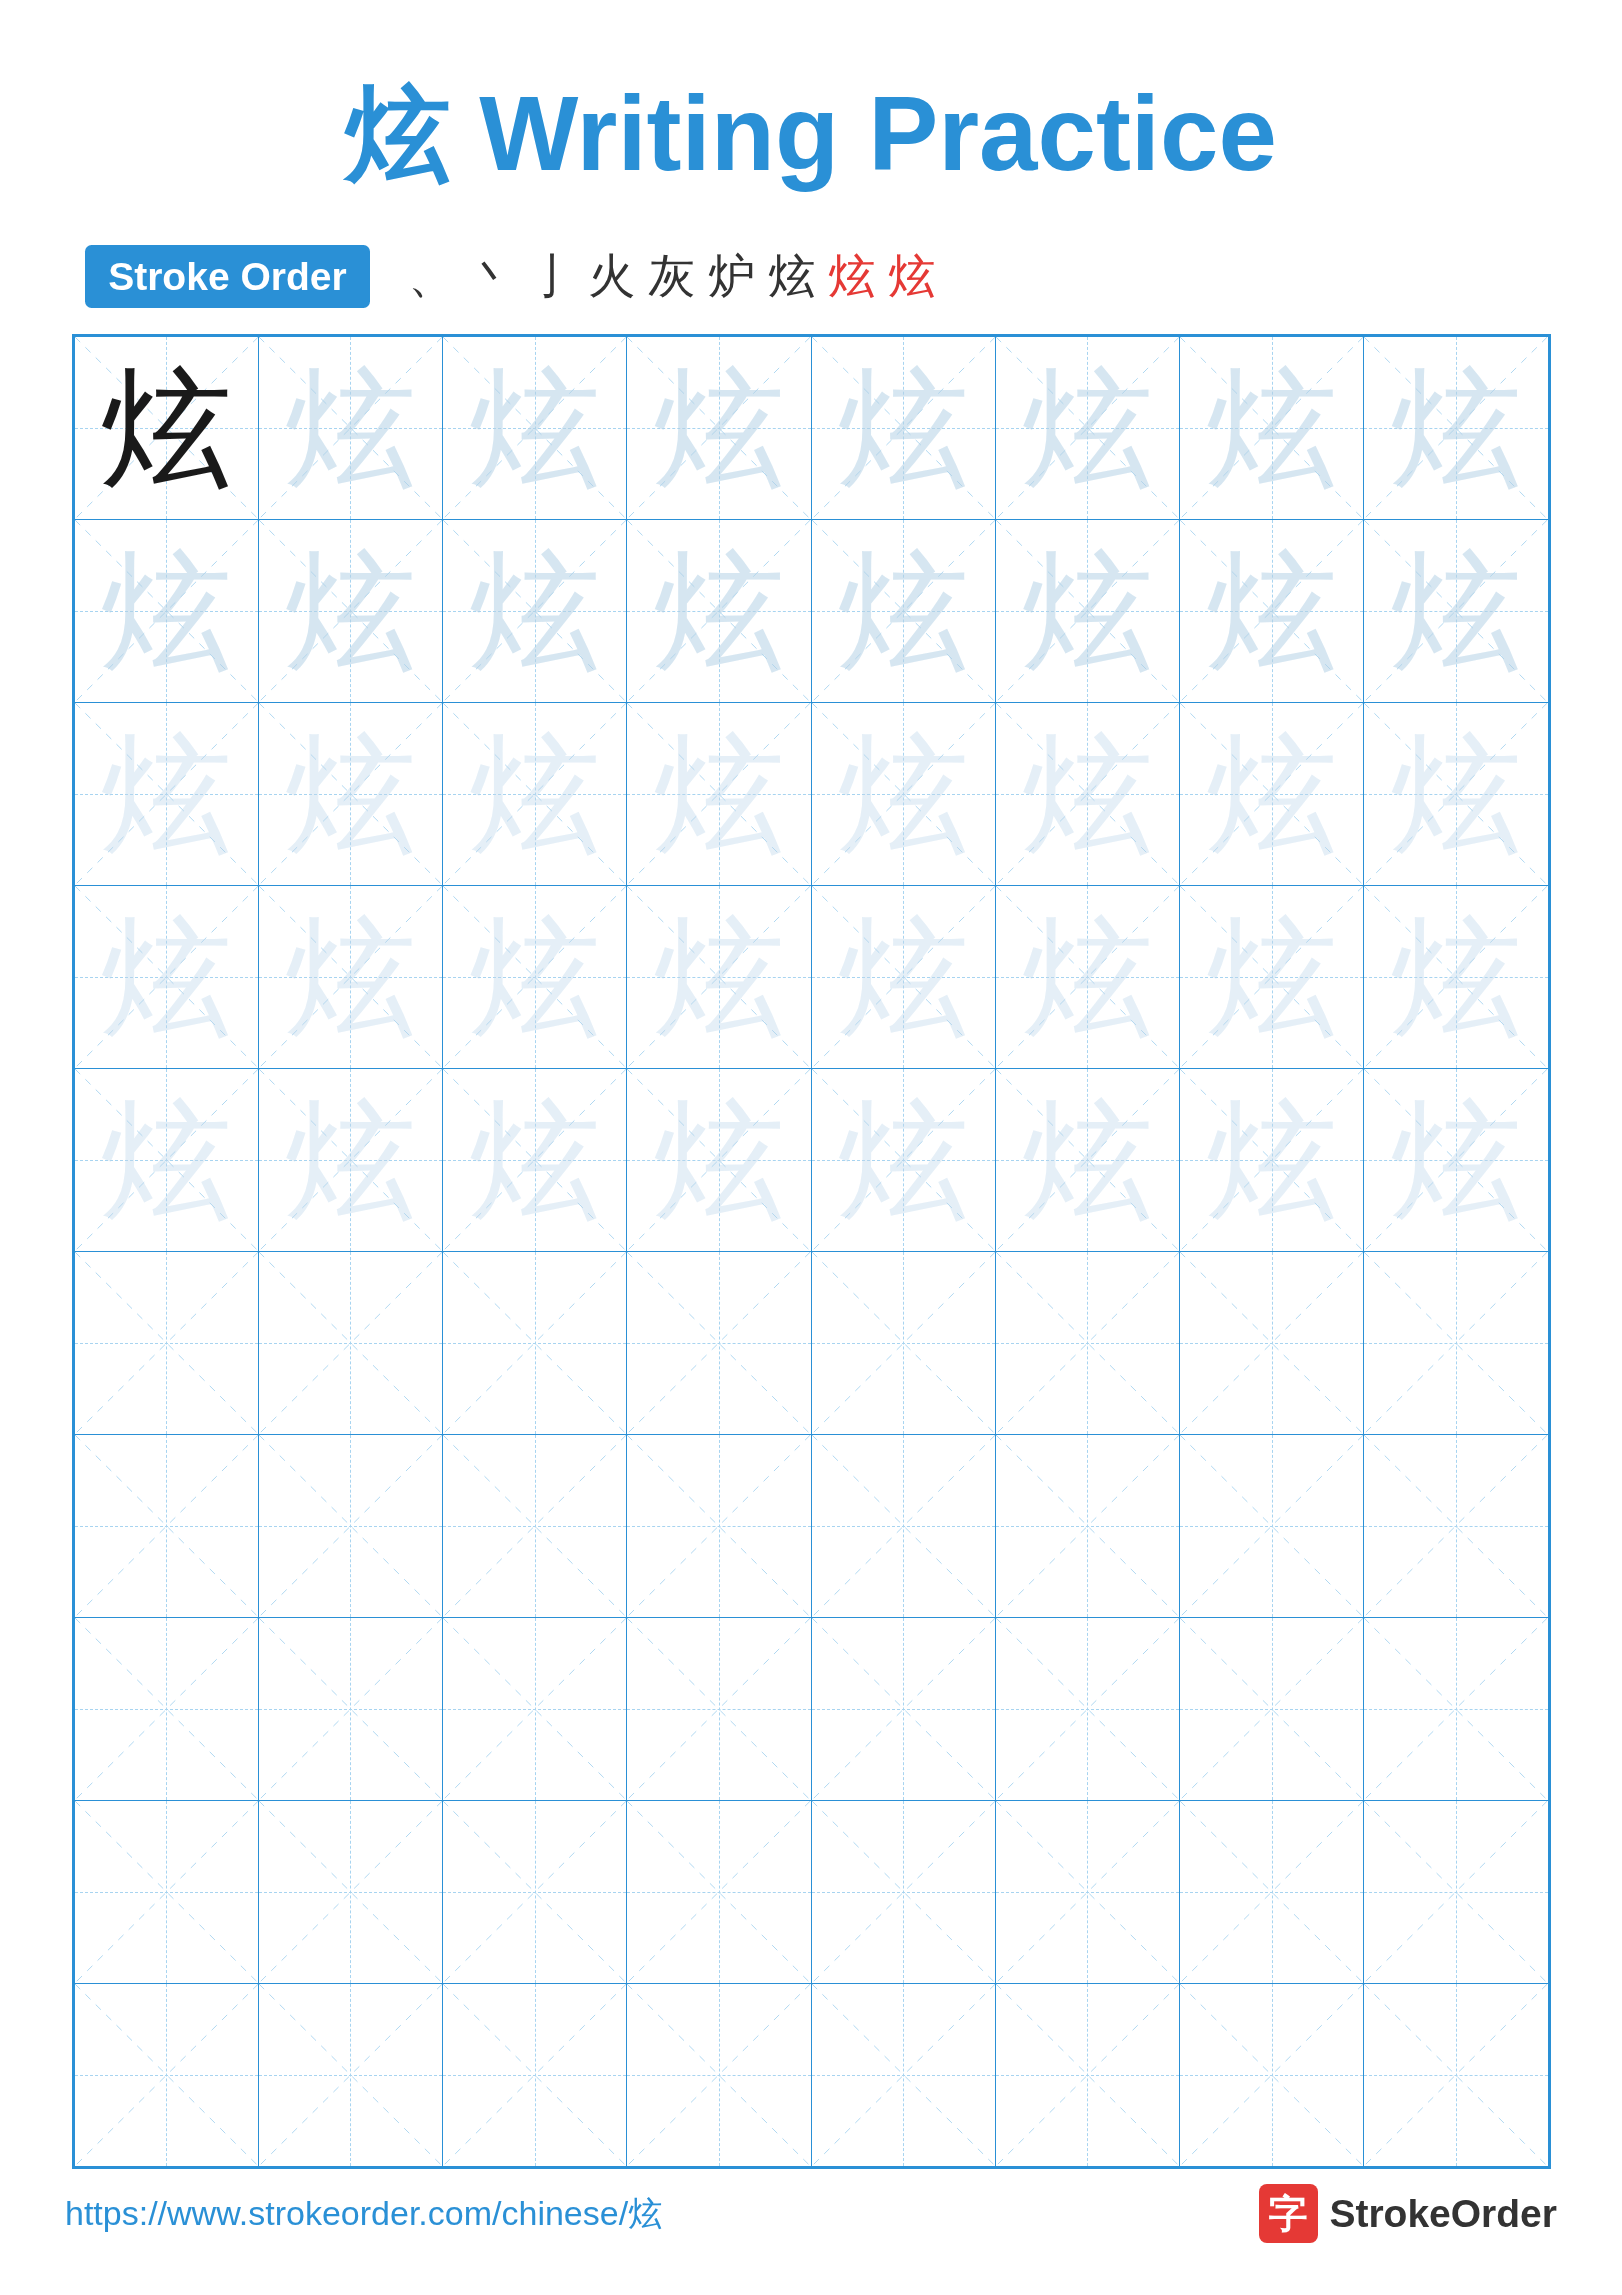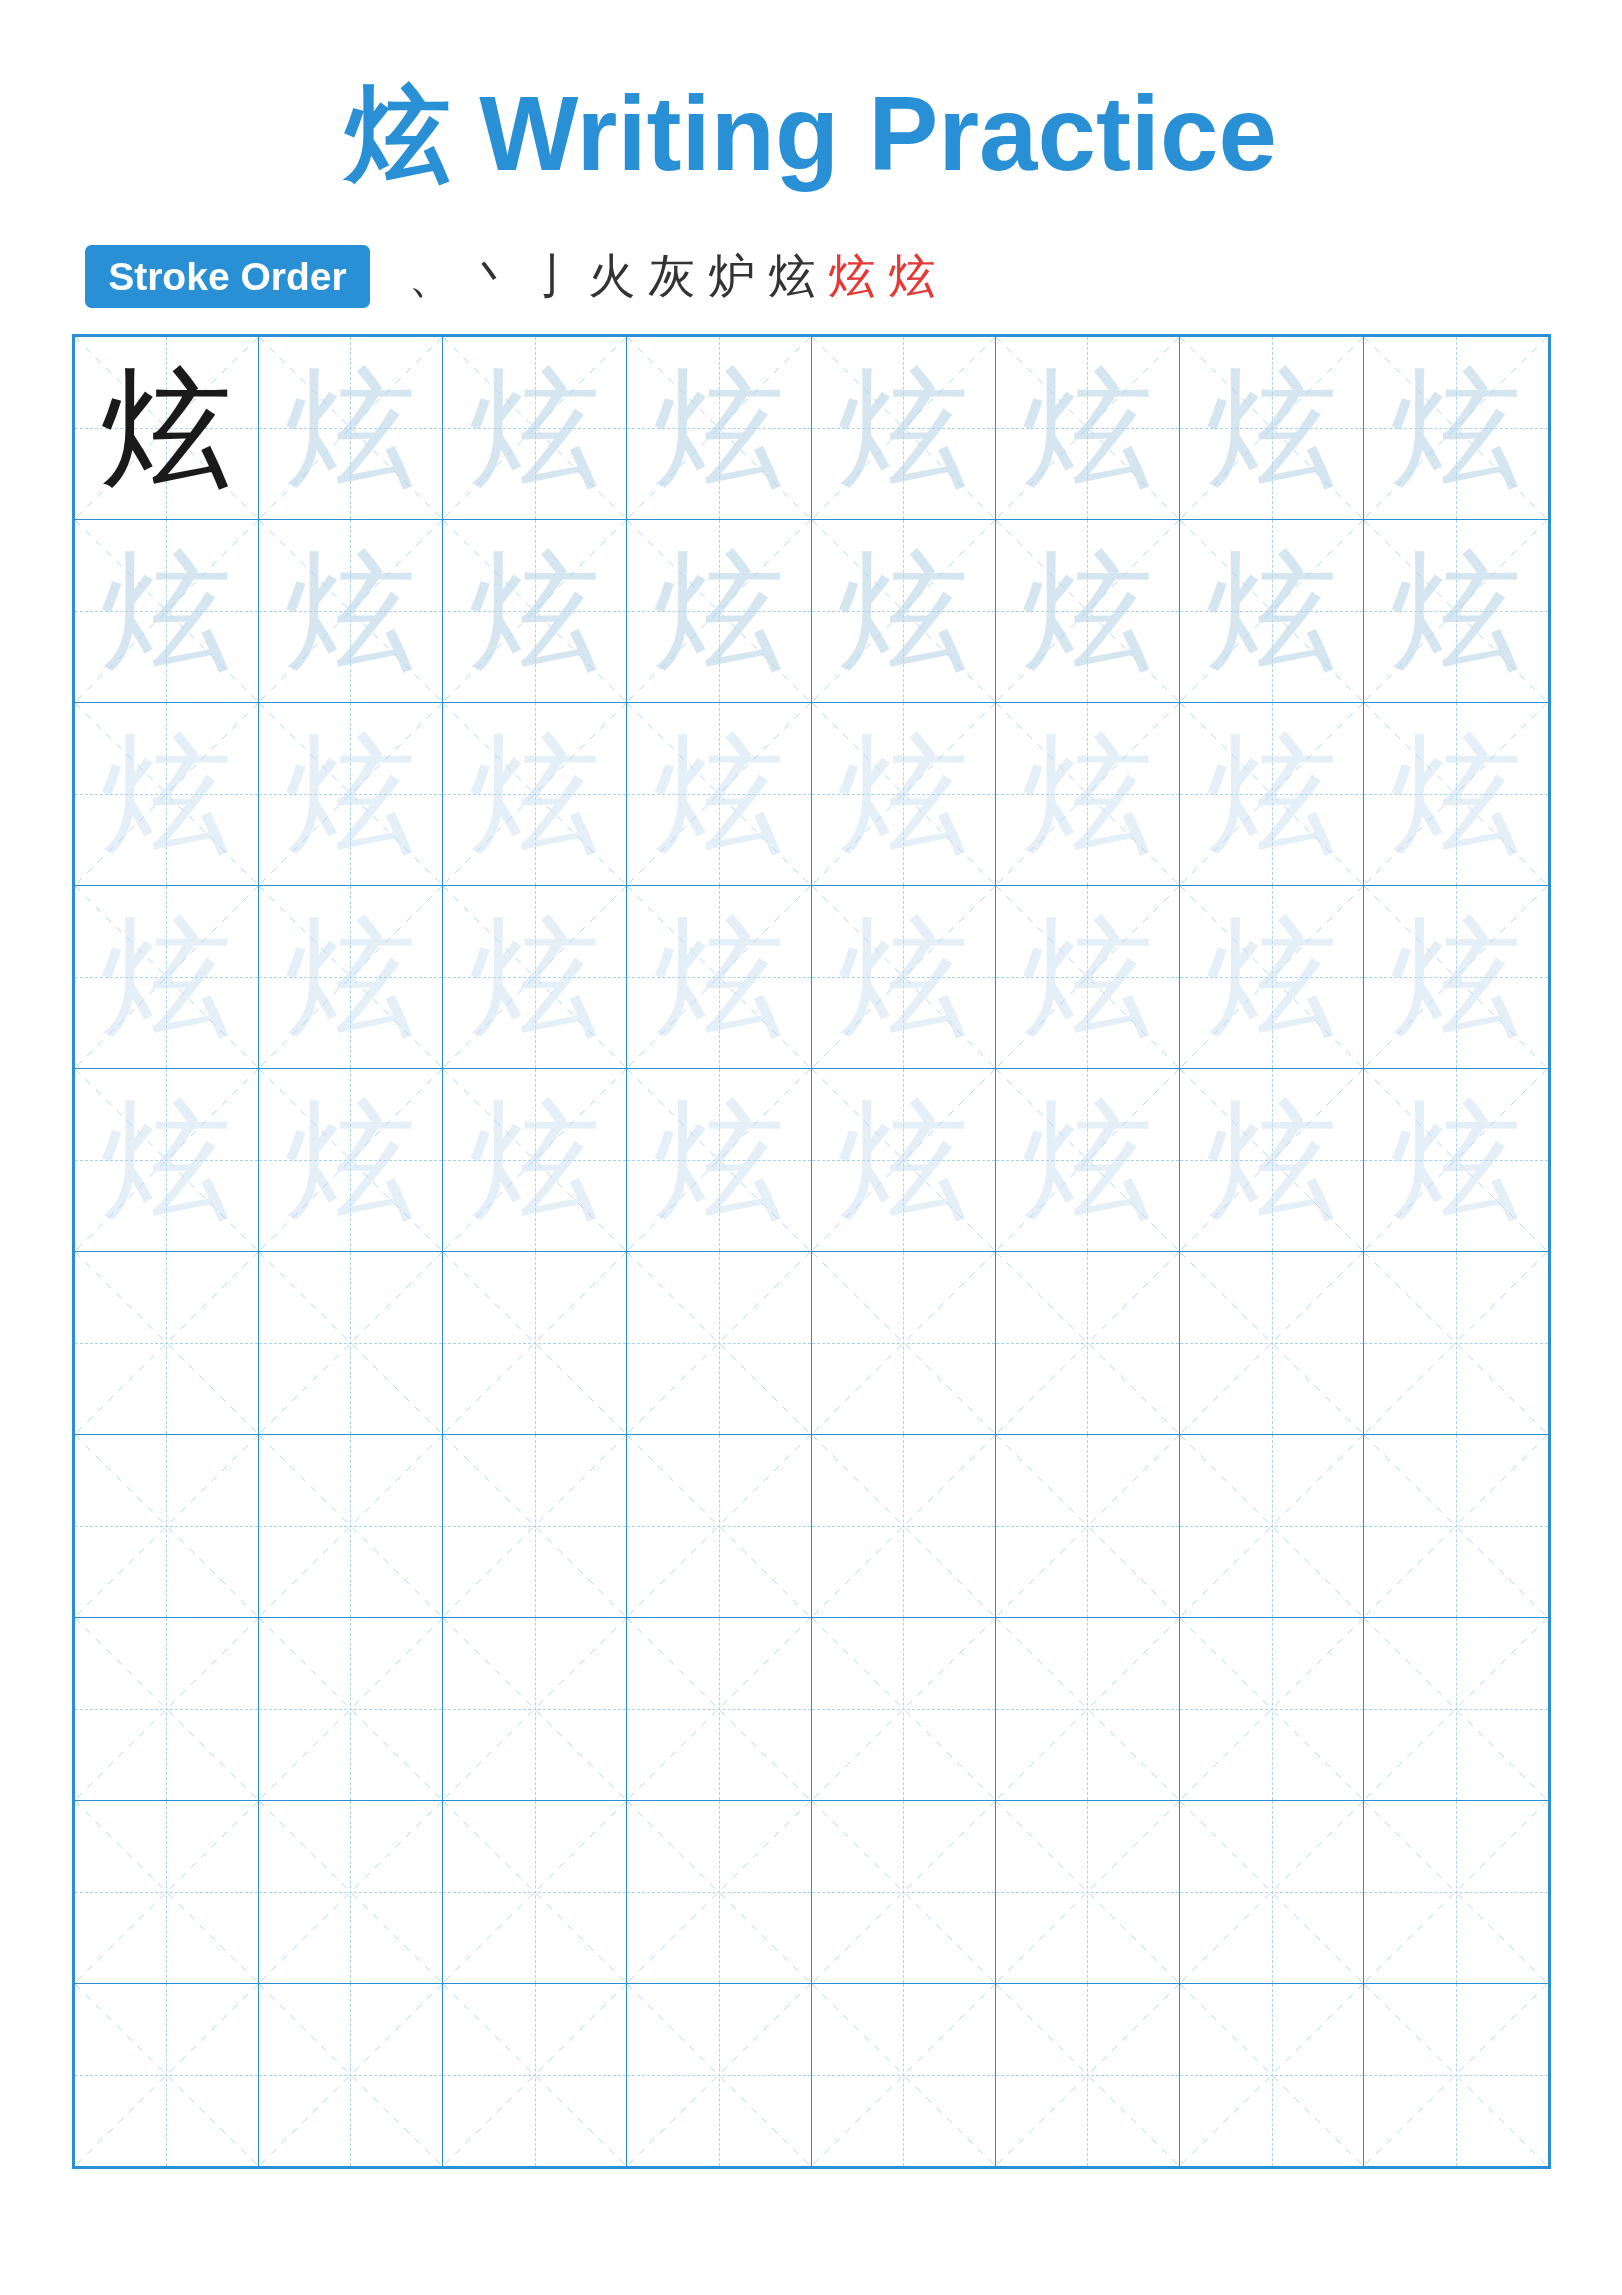--- a/index.html
+++ b/index.html
@@ -922,15 +922,22 @@
                   <line x1="100" y1="0" x2="0" y2="100" stroke="#a8d4f0" stroke-width="0.5" stroke-dasharray="4,4"></line>
                 </svg>
               </div>
             </td>
       </tr>
 
     </tbody>
       </table>
   </div>
 
+  <div class="footer">
+    <a class="footer-url">https://www.strokeorder.com/chinese/炫</a>
+    <div class="footer-brand">
+      <div class="footer-brand-icon">字</div>
+      <span>StrokeOrder</span>
+    </div>
+  </div>
 
 </div>
 
 
 </body></html>

